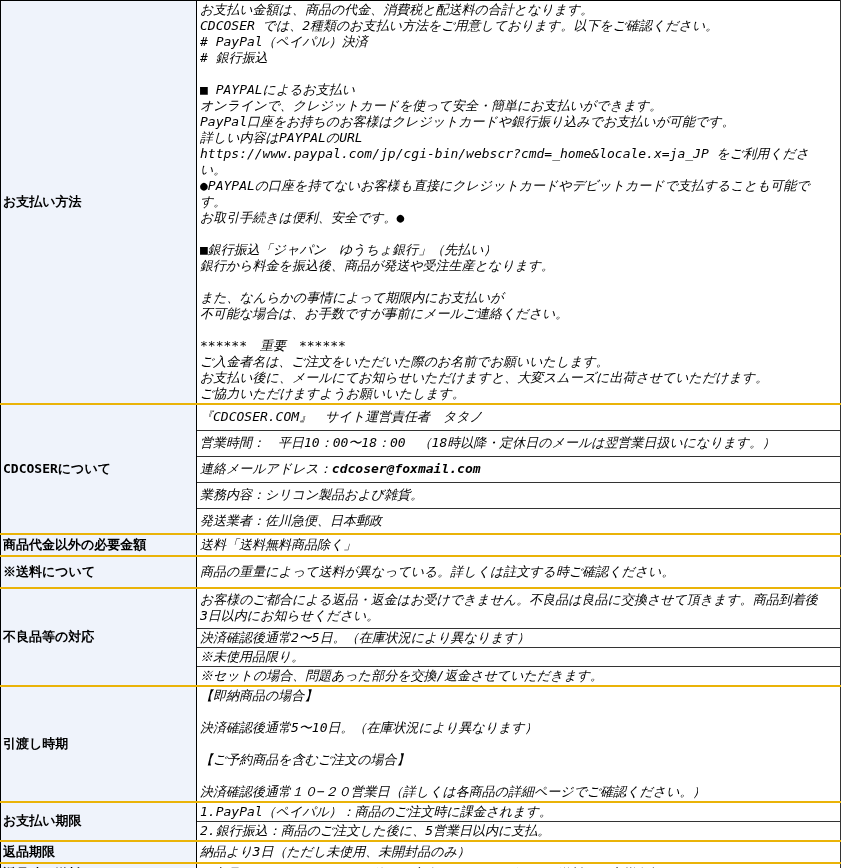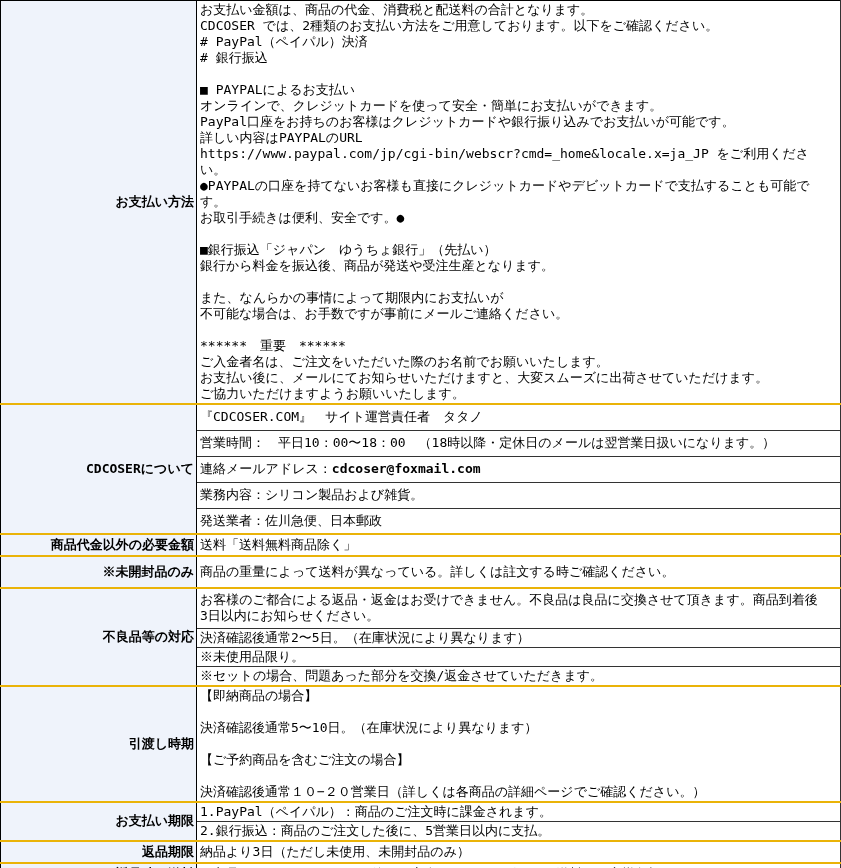--- a/index.html
+++ b/index.html
@@ -14,33 +14,34 @@
     width: 841px;
     table-layout: fixed;
     border: 1px solid #000;
     border-bottom: 6px solid #000;
   }
   td { font-size: 13px; overflow: hidden; }
   td.label {
     width: 196px;
     background: #eff3fb;
     font-weight: bold;
-    text-align: right;
+    text-align: left;
     vertical-align: middle;
     border: 1px solid #000;
     padding: 2px;
     line-height: 16px;
   }
   td.content {
     background: #ffffff;
     border: 1px solid #333;
     padding: 1px 19px 1px 3px;
     vertical-align: middle;
     line-height: 16px;
     word-break: break-all;
+    font-style: italic;
   }
   tr.major > td { border-top: 2px solid #eab308; }
   table.guide tr:first-child > td { border-top: 1px solid #000; }
   .pre { white-space: pre-line; }
   .top { vertical-align: top; }
   .r1  { line-height: 16.3px; padding-top: 2px; }
   .c2  { height: 26px; }
   .c3  { height: 14px; }
   .c4  { height: 32px; }
   .c5a { line-height: 15px; height: 40px; vertical-align: top; padding-top: 2px; margin-left: 22px; }
@@ -102,21 +103,21 @@
     <tr>
       <td class="content c2">発送業者：佐川急便、日本郵政</td>
     </tr>
 
     <tr class="major">
       <td class="label">商品代金以外の必要金額</td>
       <td class="content c3">送料「送料無料商品除く」</td>
     </tr>
 
     <tr class="major">
-      <td class="label">※未開封品のみ</td>
+      <td class="label">※送料について</td>
       <td class="content c4">商品の重量によって送料が異なっている。詳しくは註文する時ご確認ください。</td>
     </tr>
 
     <tr class="major">
       <td class="label" rowspan="4">不良品等の対応</td>
       <td class="content c5a">お客様のご都合による返品・返金はお受けできません。不良品は良品に交換させて頂きます。商品到着後3日以内にお知らせください。</td>
     </tr>
     <tr>
       <td class="content c5b">決済確認後通常2〜5日。（在庫状況により異なります）</td>
     </tr>

